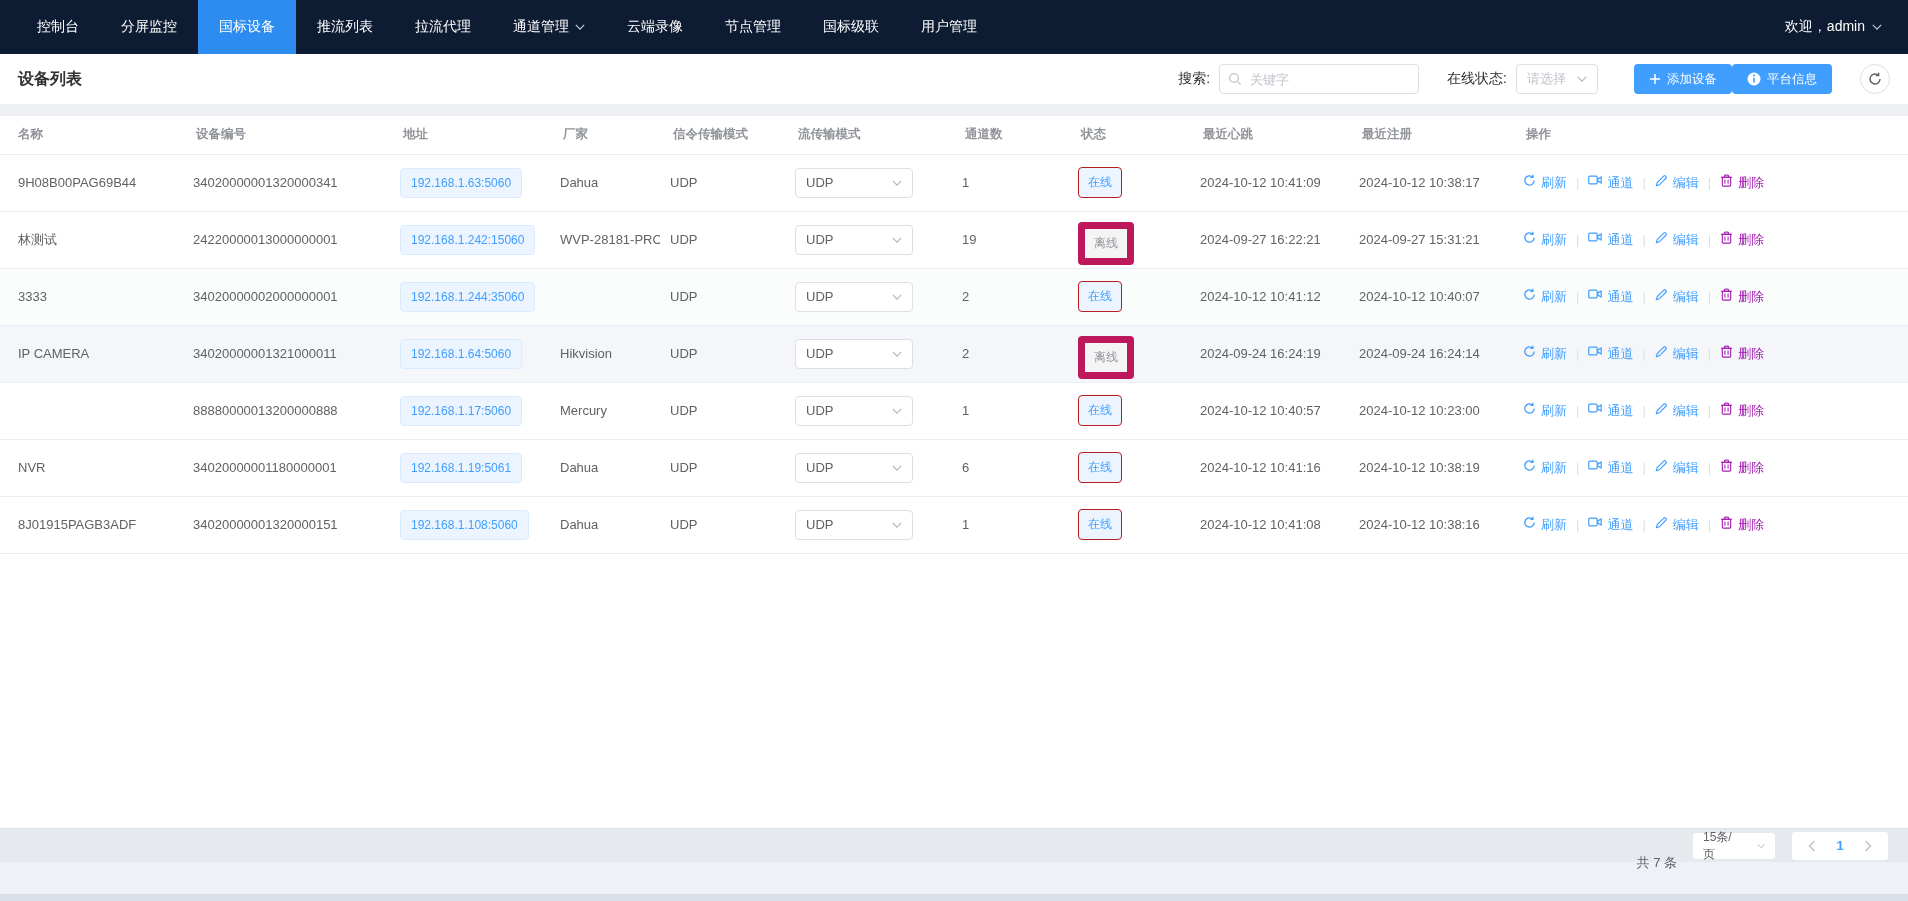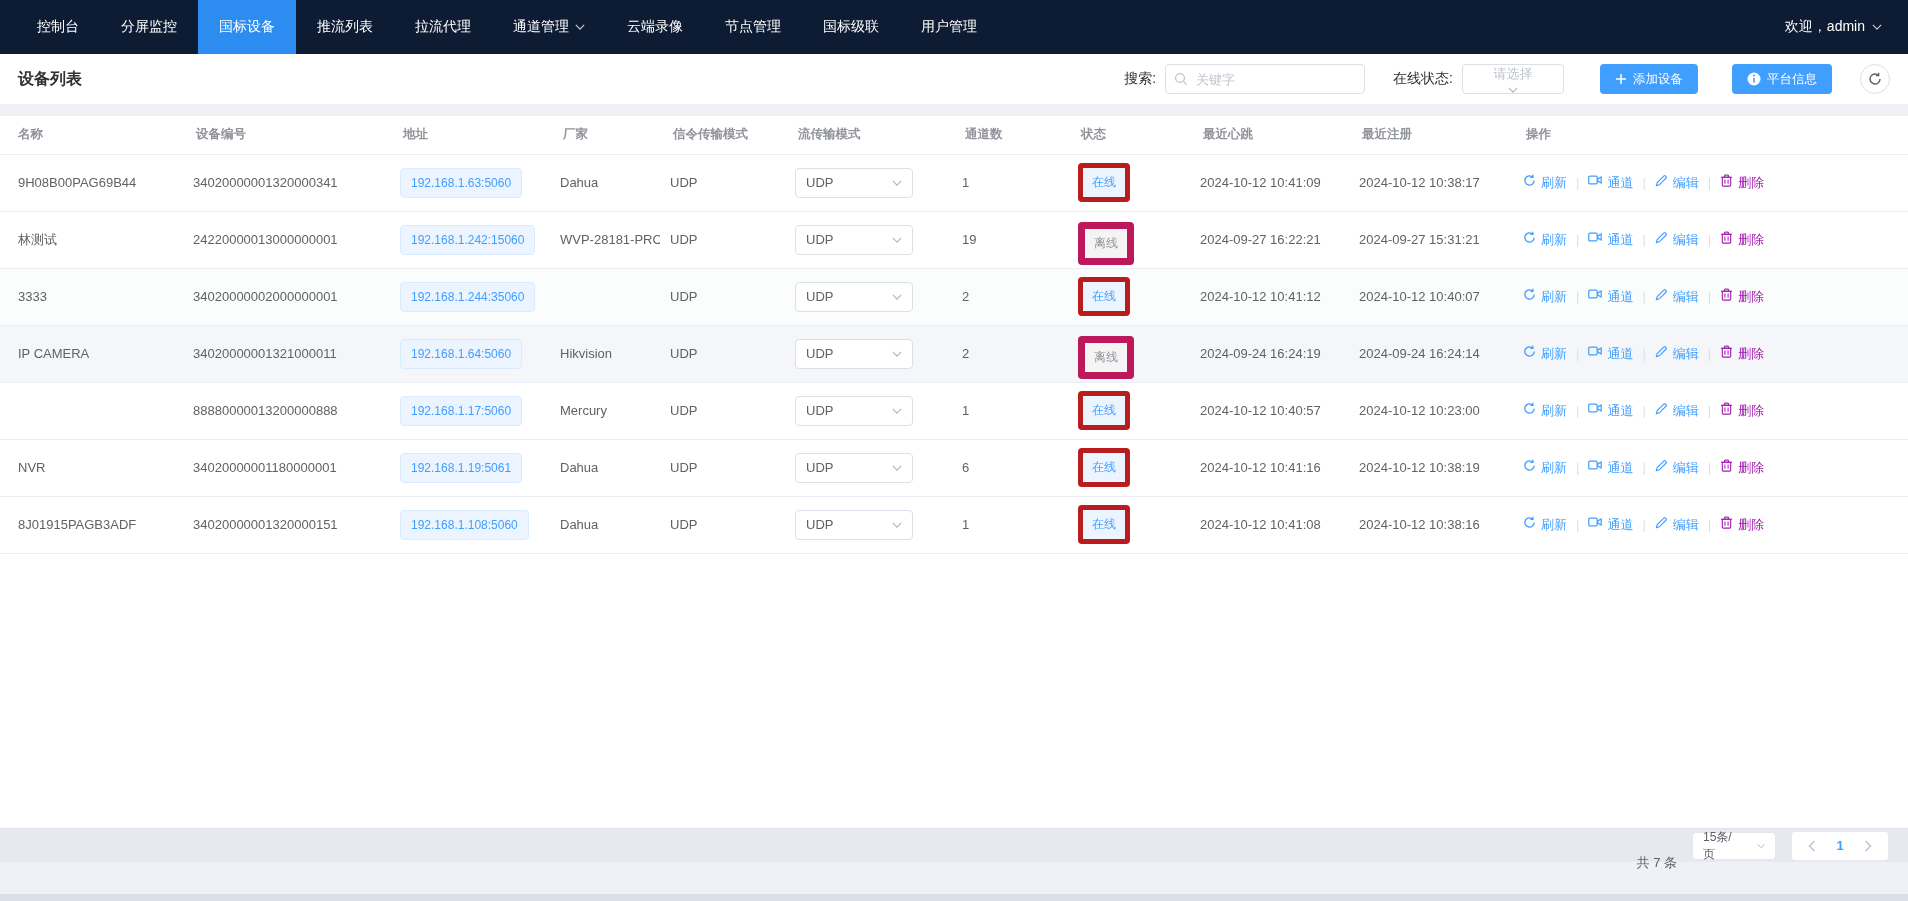--- a/index.html
+++ b/index.html
@@ -23,39 +23,39 @@
   .toolbar { height:50px; background:#fff; display:flex; align-items:center; padding:0 18px; }
   .page-title { font-size:16px; font-weight:bold; color:#303133; }
   .toolbar-right { margin-left:auto; display:flex; align-items:center; }
   .field-label { font-size:14px; color:#303133; margin-right:9px; white-space:nowrap; }
   .search-box { position:relative; width:200px; height:30px; }
   .search-box input { width:100%; height:100%; border:1px solid #dcdfe6; border-radius:4px; padding:0 10px 0 30px; font-size:13px; color:#606266; outline:none; font-family:inherit; }
   .search-box input::placeholder { color:#c0c4cc; }
   .search-box .mag { position:absolute; left:9px; top:8px; }
   .sel { height:30px; border:1px solid #dcdfe6; border-radius:4px; background:#fff; display:inline-flex; align-items:center; justify-content:space-between; padding:0 10px; font-size:13px; cursor:pointer; }
   .sel .ph { color:#c0c4cc; }
-  .status-sel { width:102px; margin-right:36px;flex-direction:column; }
+  .status-sel { width:82px; margin-right:36px; }
   .status-label { margin-left:28px; }
   .btn { height:30px; border:none; border-radius:4px; background:#409eff; color:#fff; font-size:12.5px; display:inline-flex; align-items:center; padding:0 15px; cursor:pointer; font-family:inherit; white-space:nowrap; }
   .btn .bicon { margin-right:6px; display:inline-flex; }
-  .btn-platform { margin-left:34px; }
+  .btn-platform { }
   .circle-btn { width:30px; height:30px; border:1px solid #dcdfe6; border-radius:50%; background:#fff; margin-left:28px; display:inline-flex; align-items:center; justify-content:center; cursor:pointer; color:#606266; }
 
   .gap-strip { height:12px; background:#eef0f4; }
 
   
   .table-wrap { background:#fff; height:712px; overflow:hidden; }
   table { width:1908px; border-collapse:collapse; table-layout:fixed; }
   th { height:38px; text-align:left; font-size:12.5px; font-weight:bold; color:#909399; padding:0 13px; border-bottom:1px solid #ebeef5; }
   td { height:57px; font-size:13px; color:#606266; padding:0 10px; border-bottom:1px solid #ebeef5; overflow:hidden; white-space:nowrap; }
   th:first-child, td:first-child { padding-left:18px; }
   .tag { display:inline-block; font-size:12px; border-radius:4px; padding:7px 10px; }
   .tag-addr { background:#ecf5ff; border:1px solid #d9ecff; color:#409eff; }
   .tag-status { padding:6px 9px; }
-  .tag-online { background:#ecf5ff; border:5px solid #b91c1c; color:#409eff; }
+  .tag-online { background:#ecf5ff; border:1px solid #b91c1c; color:#409eff; }
   .tag-offline { background:#f4f4f5; border:7px solid #be185d; color:#909399;margin-top:7px; }
   .row-sel { width:118px; }
   .row-sel .val { color:#606266; }
   .ops { display:flex; align-items:center; }
   .op-link { display:inline-flex; align-items:flex-start; color:#409eff; cursor:pointer; font-size:13px; }
   .op-link.danger { color:#a21caf; }
   .op-link svg { margin-right:5px; }
   .op-sep { color:#dcdfe6; margin:0 9px; }
   .icon-svg { display:block; }
 

